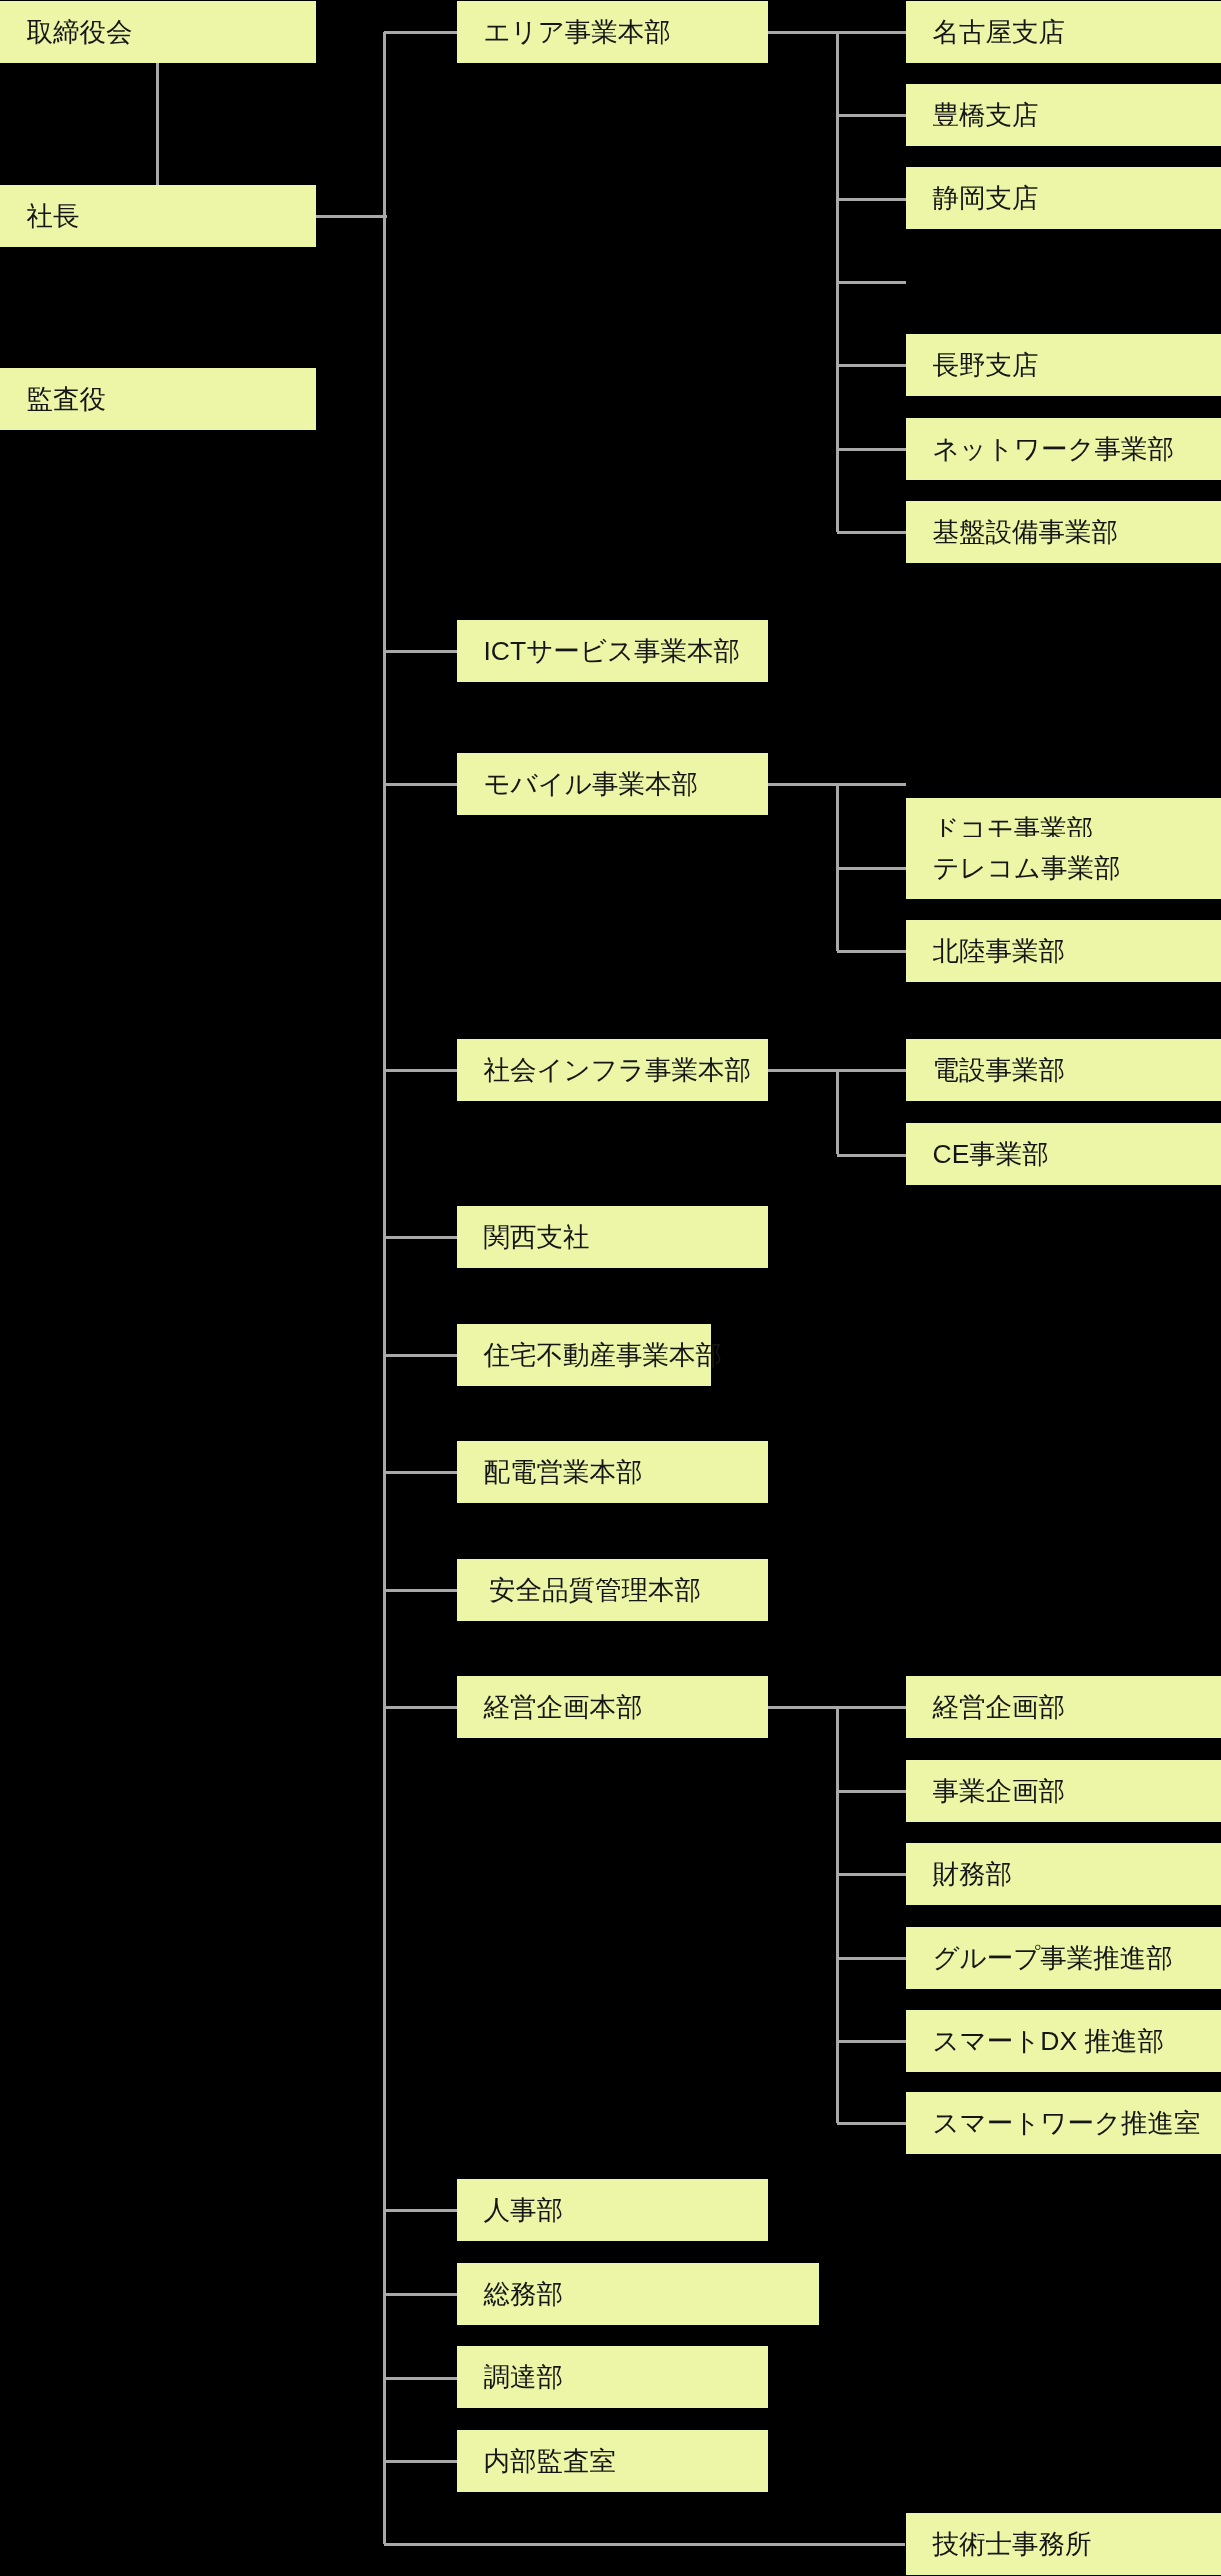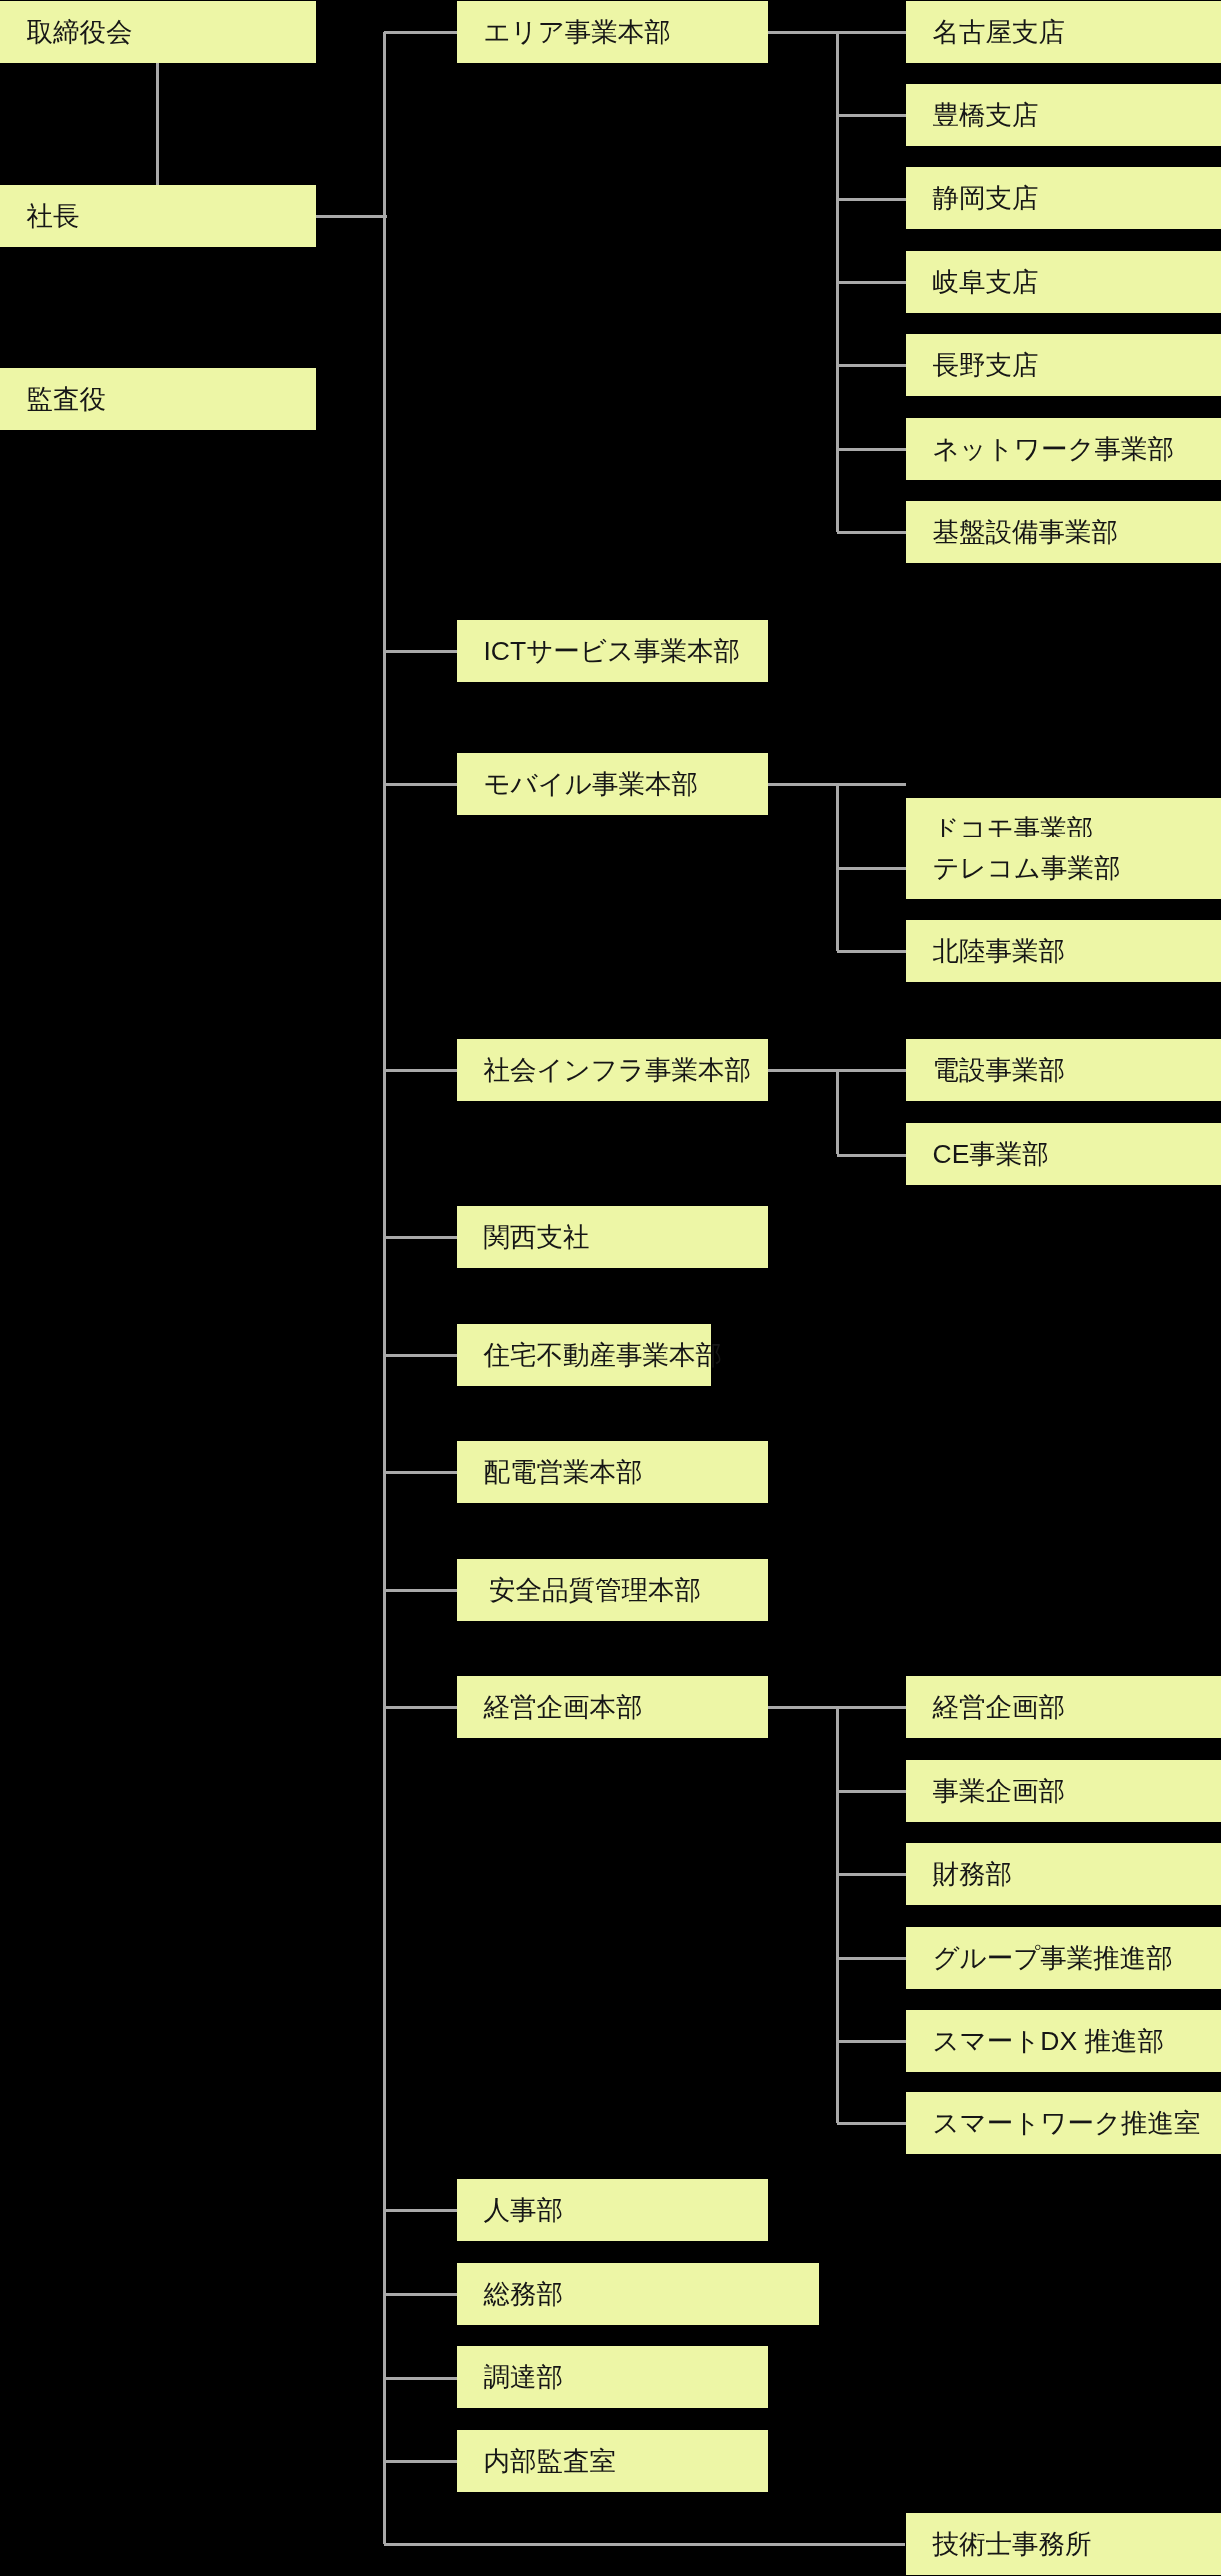--- a/index.html
+++ b/index.html
@@ -46,21 +46,20 @@
     <div class="node" style="left: 457px; top: 0.9px; width: 311px;">エリア事業本部</div>
     <div class="line" style="left: 768px; top: 31px; width: 71px; height: 2.7px;"></div>
     <div class="line" style="left: 836px; top: 32px; width: 2.7px; height: 500px;"></div>
     <div class="line" style="left: 837px; top: 31px; width: 69px; height: 2.7px;"></div>
     <div class="node" style="left: 906px; top: 0.9px; width: 316px;">名古屋支店</div>
     <div class="line" style="left: 837px; top: 114px; width: 69px; height: 2.7px;"></div>
     <div class="node" style="left: 906px; top: 84px; width: 316px;">豊橋支店</div>
     <div class="line" style="left: 837px; top: 198px; width: 69px; height: 2.7px;"></div>
     <div class="node" style="left: 906px; top: 167px; width: 316px;">静岡支店</div>
     <div class="line" style="left: 837px; top: 281px; width: 69px; height: 2.7px;"></div>
-    <div class="node" style="left: 906px; top: 251px; width: 316px;">岐阜支店</div>
     <div class="line" style="left: 837px; top: 364px; width: 69px; height: 2.7px;"></div>
     <div class="node" style="left: 906px; top: 334px; width: 316px;">長野支店</div>
     <div class="line" style="left: 837px; top: 448px; width: 69px; height: 2.7px;"></div>
     <div class="node" style="left: 906px; top: 418px; width: 316px;">ネットワーク事業部</div>
     <div class="line" style="left: 837px; top: 531px; width: 69px; height: 2.7px;"></div>
     <div class="node" style="left: 906px; top: 501px; width: 316px;">基盤設備事業部</div>
     <div class="line" style="left: 384px; top: 650px; width: 73px; height: 2.7px;"></div>
     <div class="node" style="left: 457px; top: 620px; width: 311px;">ICTサービス事業本部</div>
     <div class="line" style="left: 384px; top: 783px; width: 73px; height: 2.7px;"></div>
     <div class="node" style="left: 457px; top: 753px; width: 311px;">モバイル事業本部</div>

